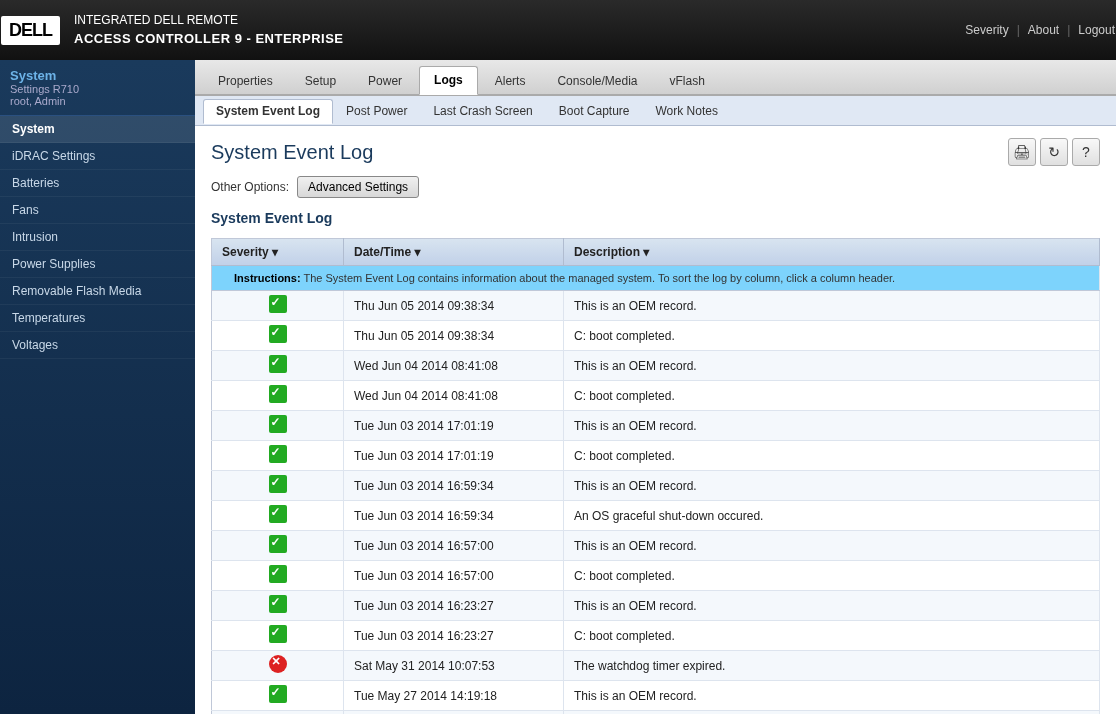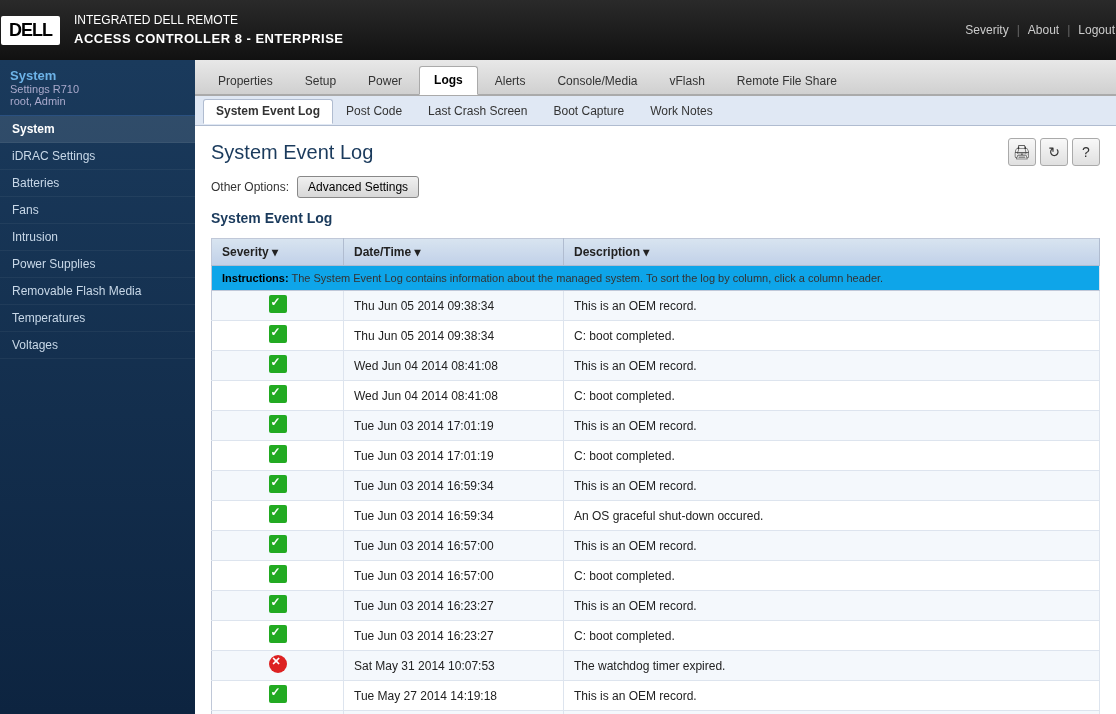--- a/index.html
+++ b/index.html
@@ -197,23 +197,23 @@
     .log-table th {
       padding: 6px 10px;
       text-align: left;
       font-size: 12px;
       color: #222;
       border-right: 1px solid #b0bcd0;
       border-bottom: 1px solid #b0bcd0;
       cursor: pointer;
     }
     .log-table .instructions-row td {
-      padding: 6px 10px;
+      padding: 6px 22px;
       font-size: 11px;
-      background: #0ea5e9;
+      background: #7dd3fc;
       border-bottom: 1px solid #c0c8d8;
       color: #333;
     }
     .log-table .instructions-row td strong { color: #000; }
     .log-table tbody tr:nth-child(even) { background: #f4f8fc; }
     .log-table tbody tr:nth-child(odd) { background: #fff; }
     .log-table td {
       padding: 4px 10px;
       border-bottom: 1px solid #dde4ee;
       border-right: 1px solid #dde4ee;
@@ -263,21 +263,21 @@
     .page-content::-webkit-scrollbar-thumb { background: #b0b0b0; border: 1px solid #888; }
   </style>
 </head>
 <body>
 
 <div class="header">
   <div class="header-logo">
     <div class="dell-logo">DELL</div>
     <div class="header-title">
       <div>INTEGRATED DELL REMOTE</div>
-      <strong>ACCESS CONTROLLER 8 - ENTERPRISE</strong>
+      <strong>ACCESS CONTROLLER 9 - ENTERPRISE</strong>
     </div>
   </div>
   <div class="header-links">
     <a href="#">Severity</a>
     <span>|</span>
     <a href="#">About</a>
     <span>|</span>
     <a href="#">Logout</a>
   </div>
 </div>
@@ -302,26 +302,25 @@
 
   <div class="main">
     <div class="top-nav">
       <div class="nav-tab">Properties</div>
       <div class="nav-tab">Setup</div>
       <div class="nav-tab">Power</div>
       <div class="nav-tab active">Logs</div>
       <div class="nav-tab">Alerts</div>
       <div class="nav-tab">Console/Media</div>
       <div class="nav-tab">vFlash</div>
-      <div class="nav-tab">Remote File Share</div>
     </div>
 
     <div class="sub-nav">
       <div class="sub-tab active">System Event Log</div>
-      <div class="sub-tab">Post Code</div>
+      <div class="sub-tab">Post Power</div>
       <div class="sub-tab">Last Crash Screen</div>
       <div class="sub-tab">Boot Capture</div>
       <div class="sub-tab">Work Notes</div>
     </div>
 
     <div class="page-content">
       <div class="page-title-bar">
         <h1 class="page-title">System Event Log</h1>
         <div class="toolbar-icons">
           <div class="icon-btn" title="Print">🖨</div>

